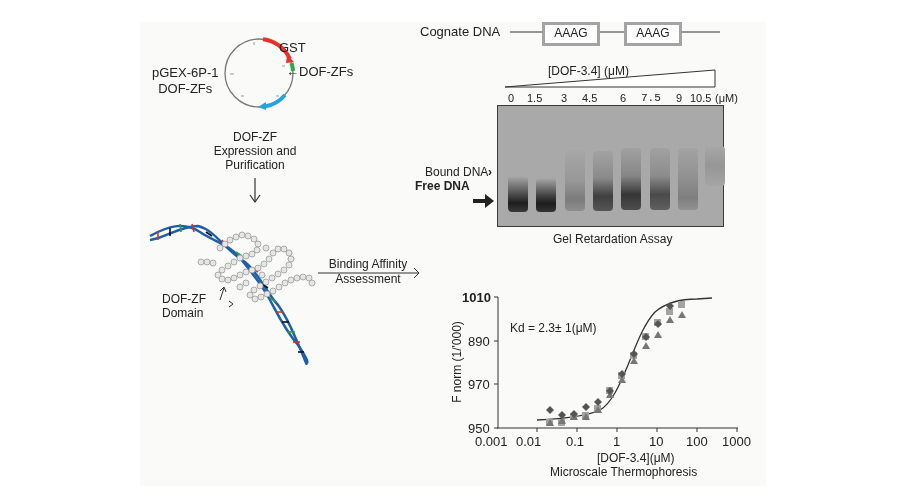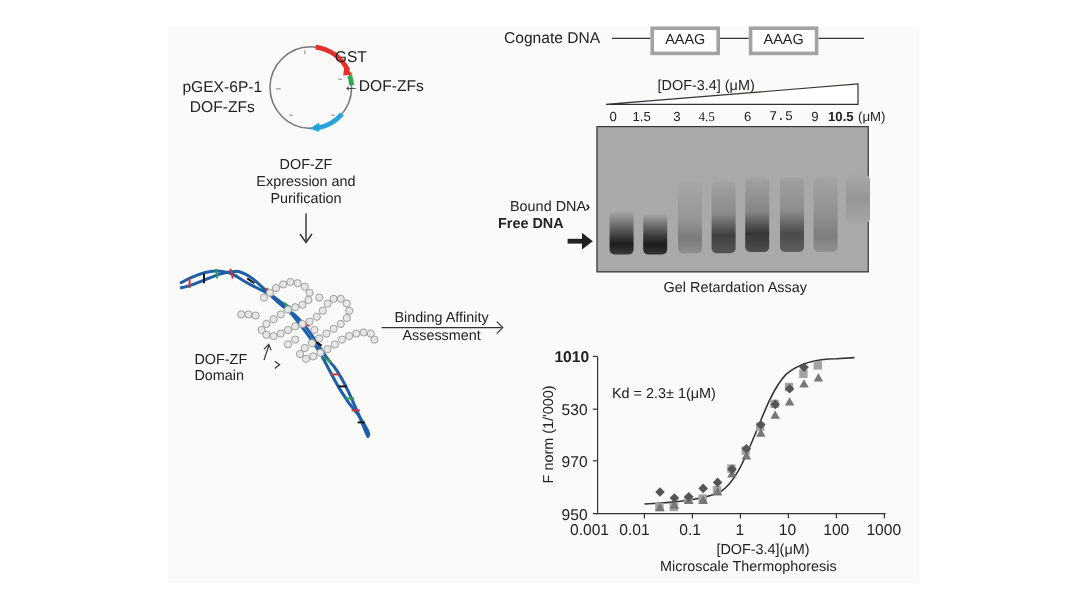--- a/index.html
+++ b/index.html
@@ -161,25 +161,25 @@
 <div class="box-seq" style="left:624px;top:22px;width:52px;height:18px;">AAAG</div>
 
 <div class="abs t12" style="left:548px;top:64px;">[DOF-3.4] (μM)</div>
 <svg width="900" height="500">
   <polygon points="505,87 715,70 715,87" fill="#ffffff" stroke="#333" stroke-width="1"></polygon>
 </svg>
 <div>
   <span class="abs t11" style="left:508px;top:92px;">0</span>
   <span class="abs t11" style="left:527px;top:92px;">1.5</span>
   <span class="abs t11" style="left:561px;top:92px;">3</span>
-  <span class="abs t11" style="left:582px;top:92px;font-family:Liberation Serif, serif;">4.5</span>
+  <span class="abs t11" style="left:582px;top:92px;">4.5</span>
   <span class="abs t11" style="left:620px;top:92px;">6</span>
   <span class="abs t11" style="left:641px;top:92px;font-family:Liberation Mono, monospace;">7.5</span>
   <span class="abs t11" style="left:676px;top:92px;">9</span>
-  <span class="abs t11" style="left:690px;top:92px;font-weight:bold;">10.5</span>
+  <span class="abs t11" style="left:690px;top:92px;">10.5</span>
   <span class="abs t11" style="left:715px;top:92px;">(μM)</span>
 </div>
 
 <div class="gel">
 
   <div class="lane" style="left:10px;top:70px;height:36px;background:linear-gradient(#a9a9a9,#444 55%,#1d1d1d 75%,#3a3a3a);border-radius:4px;"></div>
   <div class="lane" style="left:38px;top:72px;height:34px;background:linear-gradient(#a9a9a9,#3c3c3c 55%,#1d1d1d 75%,#333);border-radius:4px;"></div>
   <div class="lane" style="left:67px;top:45px;height:60px;background:linear-gradient(#a6a6a6,#979797 50%,#7b7b7b 80%,#8f8f8f);border-radius:4px;"></div>
   <div class="lane" style="left:95px;top:45px;height:60px;background:linear-gradient(#a3a3a3,#8a8a8a 45%,#3f3f3f 75%,#555);border-radius:4px;"></div>
   <div class="lane" style="left:123px;top:42px;height:62px;background:linear-gradient(#a1a1a1,#868686 45%,#363636 75%,#4d4d4d);border-radius:4px;"></div>
@@ -255,21 +255,21 @@
       <polygon points="610,387 614,391 610,395 606,391"></polygon>
     <polygon points="622,370 626,374 622,378 618,374"></polygon>
       <polygon points="634,350 638,354 634,358 630,354"></polygon>
       <polygon points="646,333 650,337 646,341 642,337"></polygon>
     <polygon points="658,320 662,324 658,328 654,324"></polygon>
       <polygon points="670,302 674,306 670,310 666,306"></polygon>
   </g>
 </svg>
 
 <div class="abs t13" style="left:462px;top:290px;font-weight:bold;">1010</div>
-<div class="abs t13" style="left:468px;top:334px;">530</div>
+<div class="abs t13" style="left:468px;top:334px;">890</div>
 <div class="abs t13" style="left:468px;top:377px;">970</div>
 <div class="abs t13" style="left:468px;top:421px;">950</div>
 
 <div class="abs t13" style="left:475px;top:434px;">0.001</div>
 <div class="abs t13" style="left:516px;top:434px;">0.01</div>
 <div class="abs t13" style="left:566px;top:434px;">0.1</div>
 <div class="abs t13" style="left:613px;top:434px;">1</div>
 <div class="abs t13" style="left:649px;top:434px;">10</div>
 <div class="abs t13" style="left:686px;top:434px;">100</div>
 <div class="abs t13" style="left:722px;top:434px;">1000</div>

